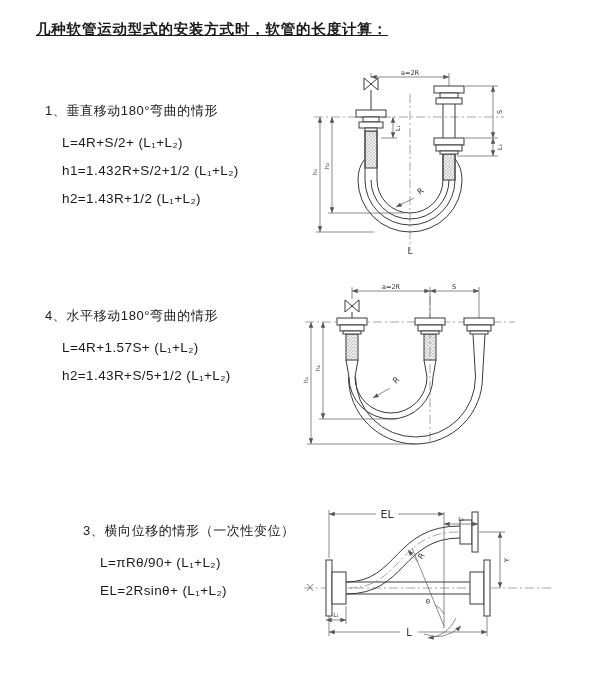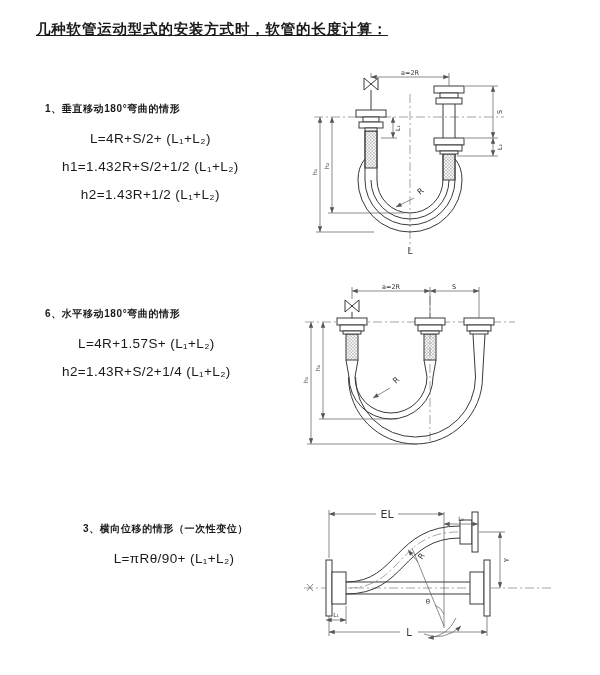--- a/index.html
+++ b/index.html
@@ -9,24 +9,24 @@
     position:relative;
     font-family:"Liberation Sans","DejaVu Sans",sans-serif;
     color:#1a1a1a;
     overflow:hidden;
   }
   .page-title{
     position:absolute;left:36px;top:20px;
     font-size:14.5px;font-weight:bold;letter-spacing:0.8px;text-decoration:underline;
   }
   .section{position:absolute;left:45px;}
-  .sec-heading{font-size:10px;font-weight:bold;letter-spacing:0.6px;margin-bottom:9px;}
+  .sec-heading{font-size:13px;font-weight:normal;letter-spacing:0.6px;margin-bottom:9px;}
   .formula{
     font-size:13.5px;letter-spacing:0.4px;
-    padding-left:17px;line-height:28px;white-space:pre;text-align:center;
+    padding-left:17px;line-height:28px;white-space:pre;
   }
   .diagram{position:absolute;}
   svg .ol{stroke:#3a3a3a;fill:none;stroke-width:1;}
   svg .tl{stroke:#5a5a5a;fill:none;stroke-width:0.7;}
   svg .cl{stroke:#808080;fill:none;stroke-width:0.7;stroke-dasharray:9 3 2 3;}
   svg .fit{fill:#ffffff;stroke:#3a3a3a;stroke-width:1;}
   svg .braid{stroke:#3a3a3a;stroke-width:1;}
   svg text{font-family:"DejaVu Sans","Liberation Sans",sans-serif;fill:#333;}
 </style>
 </head>
@@ -35,28 +35,29 @@
 <div class="page-title">几种软管运动型式的安装方式时，软管的长度计算：</div>
 
 <div class="section" style="top:102px;">
   <div class="sec-heading">1、垂直移动180°弯曲的情形</div>
   <div class="formula">L=4R+S/2+ (L₁+L₂)</div>
   <div class="formula">h1=1.432R+S/2+1/2 (L₁+L₂)</div>
   <div class="formula">h2=1.43R+1/2 (L₁+L₂)</div>
 </div>
 
 <div class="section" style="top:307px;">
-  <div class="sec-heading">6、水平移动180°弯曲的情形</div>
+  <div class="sec-heading">4、水平移动180°弯曲的情形</div>
   <div class="formula">L=4R+1.57S+ (L₁+L₂)</div>
-  <div class="formula">h2=1.43R+S/2+1/4 (L₁+L₂)</div>
+  <div class="formula">h2=1.43R+S/5+1/2 (L₁+L₂)</div>
 </div>
 
 <div class="section" style="top:522px;margin-left:38px;">
   <div class="sec-heading">3、横向位移的情形（一次性变位）</div>
   <div class="formula">L=πRθ/90+ (L₁+L₂)</div>
+  <div class="formula">EL=2Rsinθ+ (L₁+L₂)</div>
 </div>
 
 <svg class="diagram" style="left:302px;top:68px;" width="226" height="190" viewBox="0 0 226 190">
   <defs>
     <marker id="ar1" viewBox="0 0 10 10" refX="9.5" refY="5" markerWidth="9" markerHeight="9" orient="auto-start-reverse">
       <path d="M0.5,1.5 L9.5,5 L0.5,8.5 Z" fill="#555"></path>
     </marker>
     <pattern id="br1" width="3.2" height="3.2" patternUnits="userSpaceOnUse">
       <path d="M0,3.2 L3.2,0 M0,0 L3.2,3.2" stroke="#999" stroke-width="0.5"></path>
     </pattern>

